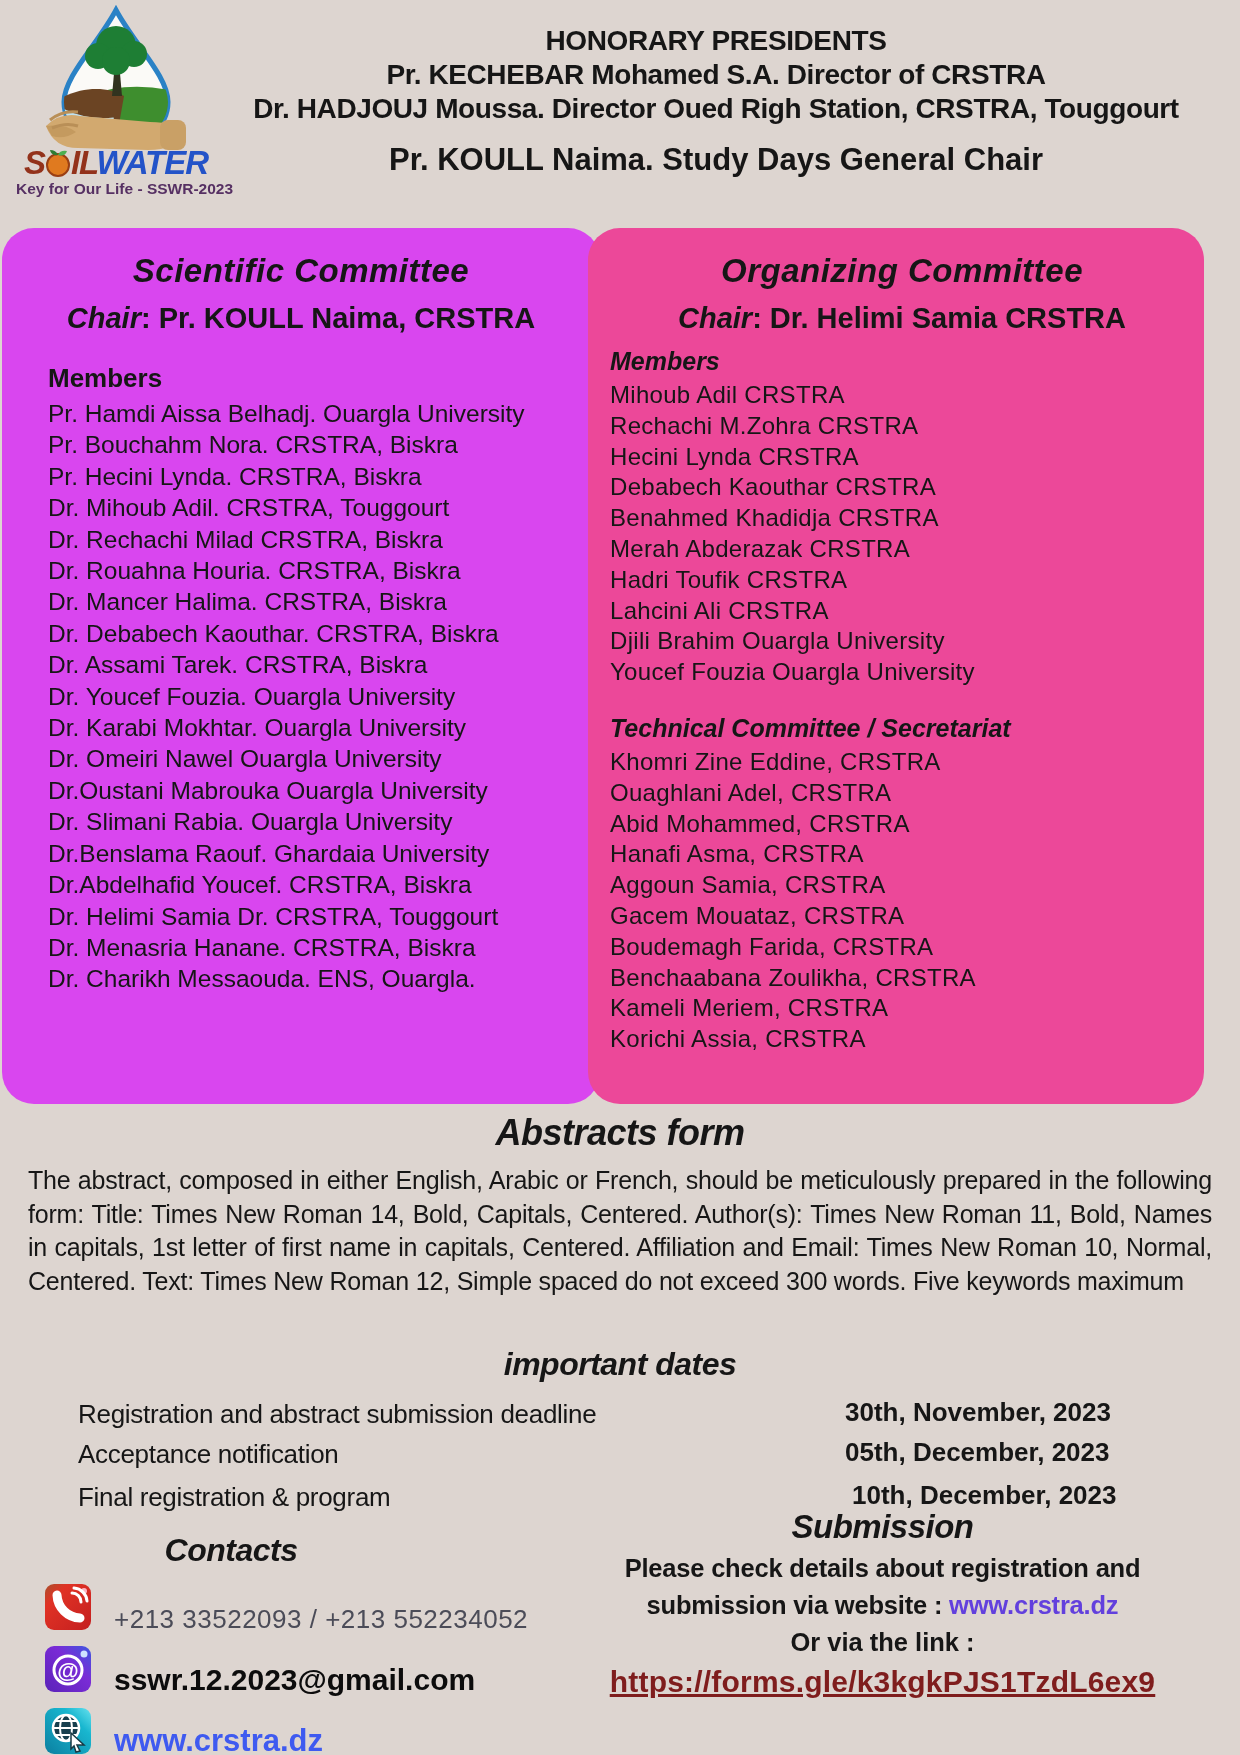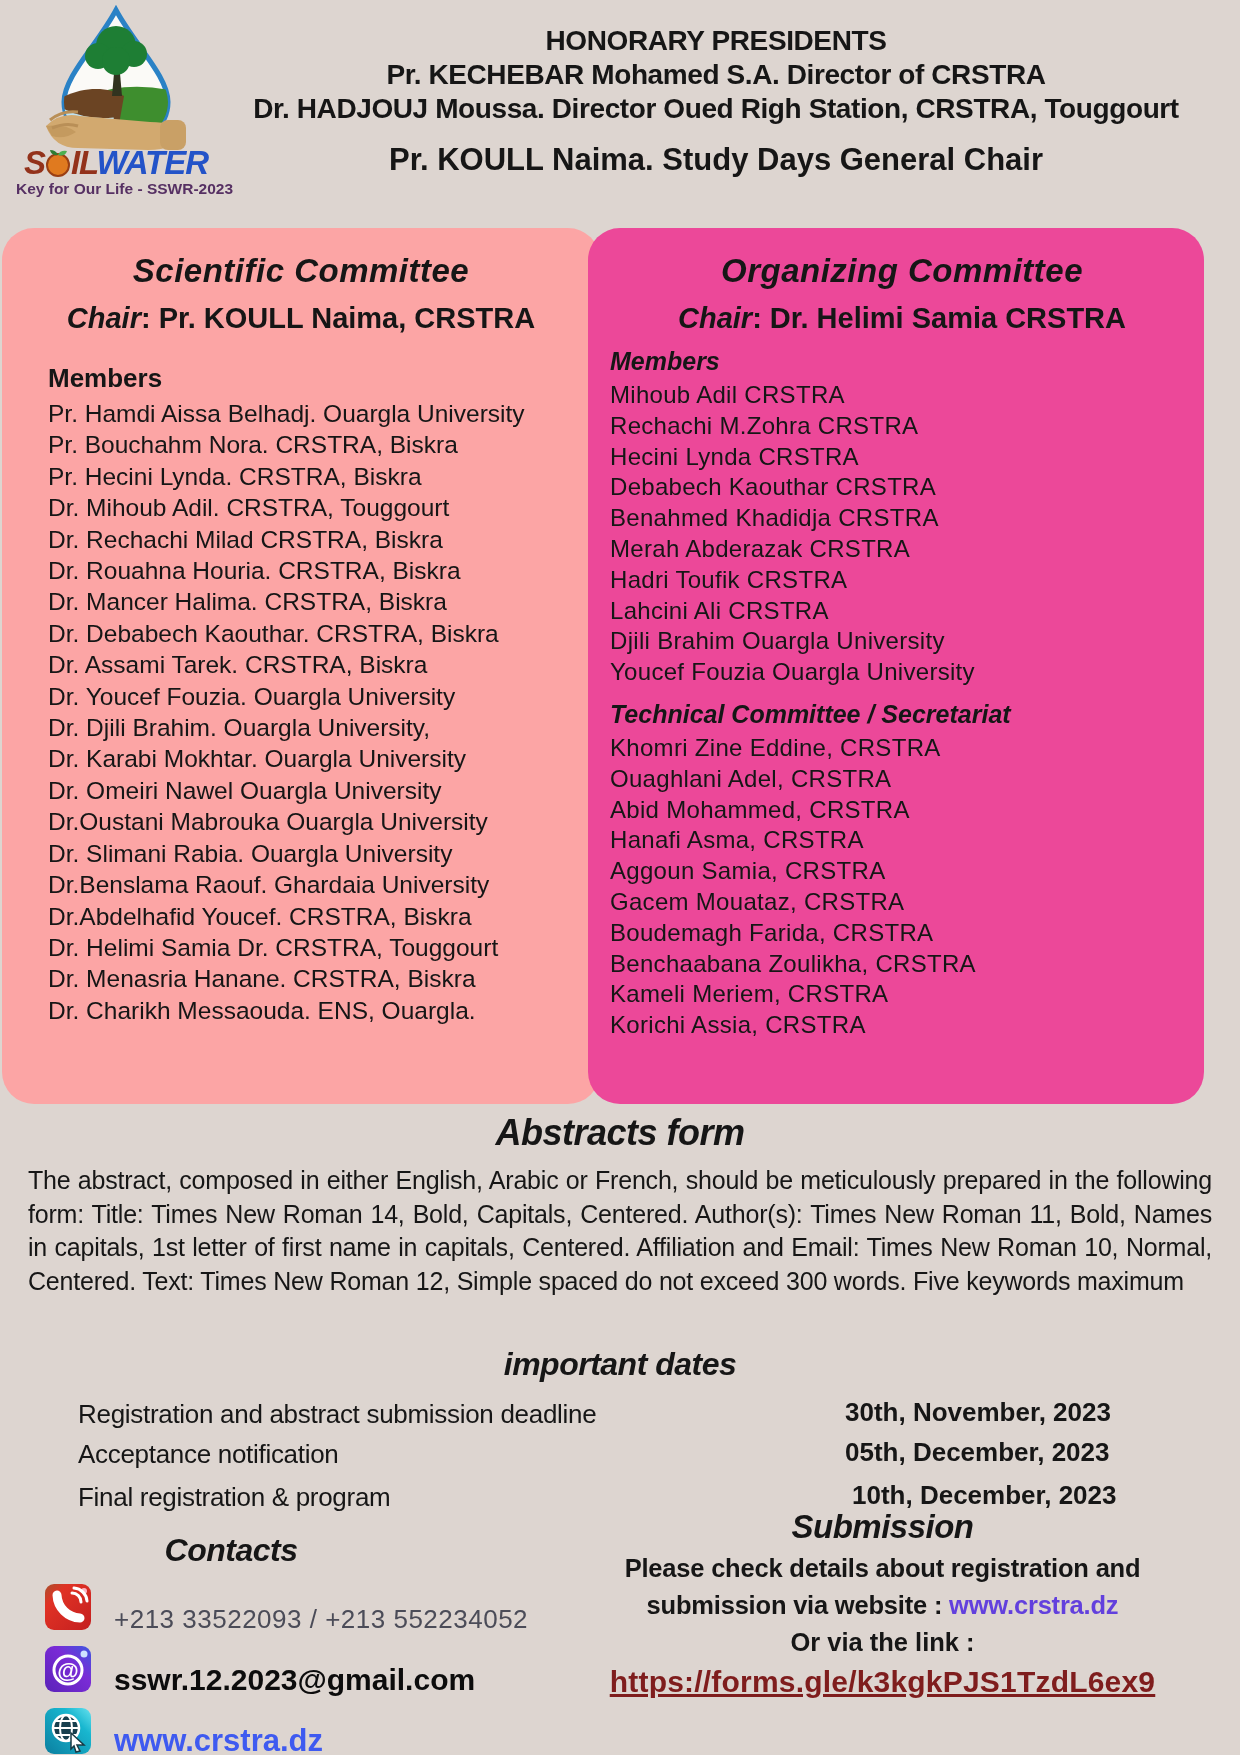--- a/index.html
+++ b/index.html
@@ -14,34 +14,34 @@
   .brand .water{color:#2353c8;}
   .brand .o-fruit{display:inline-block;vertical-align:-3px;}
   .tagline{font-size:15.5px;font-weight:bold;color:#563063;margin-top:2px;white-space:nowrap;}
 
   .header-text{position:absolute;left:200px;right:8px;top:24px;text-align:center;}
   .header-text .hline{font-weight:bold;font-size:28px;line-height:34px;letter-spacing:-0.4px;}
   .header-text .hline4{font-weight:bold;font-size:31px;margin-top:16px;letter-spacing:0;}
 
   
   .box{position:absolute;top:228px;height:876px;border-radius:32px;box-sizing:border-box;}
-  .box-left{left:2px;width:598px;background:#fca5a5;padding:24px 12px 1px 46px;}
+  .box-left{left:2px;width:598px;background:#d946ef;padding:24px 12px 1px 46px;}
   .box-right{left:588px;width:616px;background:#ec4899;padding:24px 10px 8px 22px;}
   .box-title{font-size:33px;font-weight:bold;font-style:italic;text-align:center;letter-spacing:0.5px;}
   .box-left .box-title{margin-right:34px;}
   .chair-line{font-size:29px;font-weight:bold;text-align:center;margin-top:12px;}
   .box-left .chair-line{margin-right:34px;}
   .chair-word{font-style:italic;}
   .members-label{font-size:26px;font-weight:bold;margin-top:28px;}
   .members-label.ital{font-style:italic;font-size:25px;margin-top:12px;}
   ul.mlist{list-style:none;margin:4px 0 0 0;padding:0;font-size:24.5px;}
   .box-left ul.mlist li{line-height:31.4px;}
   .box-right ul.mlist{font-size:24px;letter-spacing:0.3px;}
   .box-right ul.mlist li{line-height:30.8px;}
-  .tech-label{font-size:25px;font-weight:bold;font-style:italic;margin-top:12px;}
+  .tech-label{font-size:25px;font-weight:bold;font-style:italic;margin-top:26px;}
 
   
   .abstracts{position:absolute;left:0;right:0;top:1112px;}
   .abstracts-title{font-size:36px;font-weight:bold;font-style:italic;text-align:center;letter-spacing:-0.5px;}
   .abstracts-body{margin:10px 28px 0 28px;font-size:25px;line-height:33.5px;text-align:justify;letter-spacing:-0.2px;}
 
   
   .dates{position:absolute;left:0;right:0;top:1346px;}
   .dates-title{font-size:32px;font-weight:bold;font-style:italic;text-align:center;letter-spacing:-0.5px;}
   .date-row{position:relative;height:40px;}
@@ -133,21 +133,20 @@
         <li>Pr. Hamdi Aissa Belhadj. Ouargla University</li>
         <li>Pr. Bouchahm Nora. CRSTRA, Biskra</li>
         <li>Pr. Hecini Lynda. CRSTRA, Biskra</li>
         <li>Dr. Mihoub Adil.  CRSTRA, Touggourt</li>
         <li>Dr. Rechachi Milad CRSTRA, Biskra</li>
         <li>Dr. Rouahna Houria. CRSTRA, Biskra</li>
         <li>Dr. Mancer Halima. CRSTRA, Biskra</li>
         <li>Dr. Debabech Kaouthar. CRSTRA, Biskra</li>
         <li>Dr. Assami Tarek. CRSTRA, Biskra</li>
         <li>Dr. Youcef Fouzia. Ouargla University</li>
-        <li>Dr. Djili Brahim. Ouargla University,</li>
         <li>Dr. Karabi Mokhtar. Ouargla University</li>
         <li>Dr. Omeiri Nawel Ouargla University</li>
         <li>Dr.Oustani Mabrouka Ouargla University</li>
         <li>Dr. Slimani Rabia. Ouargla University</li>
         <li>Dr.Benslama Raouf. Ghardaia University</li>
         <li>Dr.Abdelhafid Youcef. CRSTRA, Biskra</li>
         <li>Dr. Helimi Samia Dr. CRSTRA, Touggourt</li>
         <li>Dr. Menasria Hanane. CRSTRA, Biskra</li>
         <li>Dr. Charikh Messaouda. ENS, Ouargla.</li>
       </ul>

